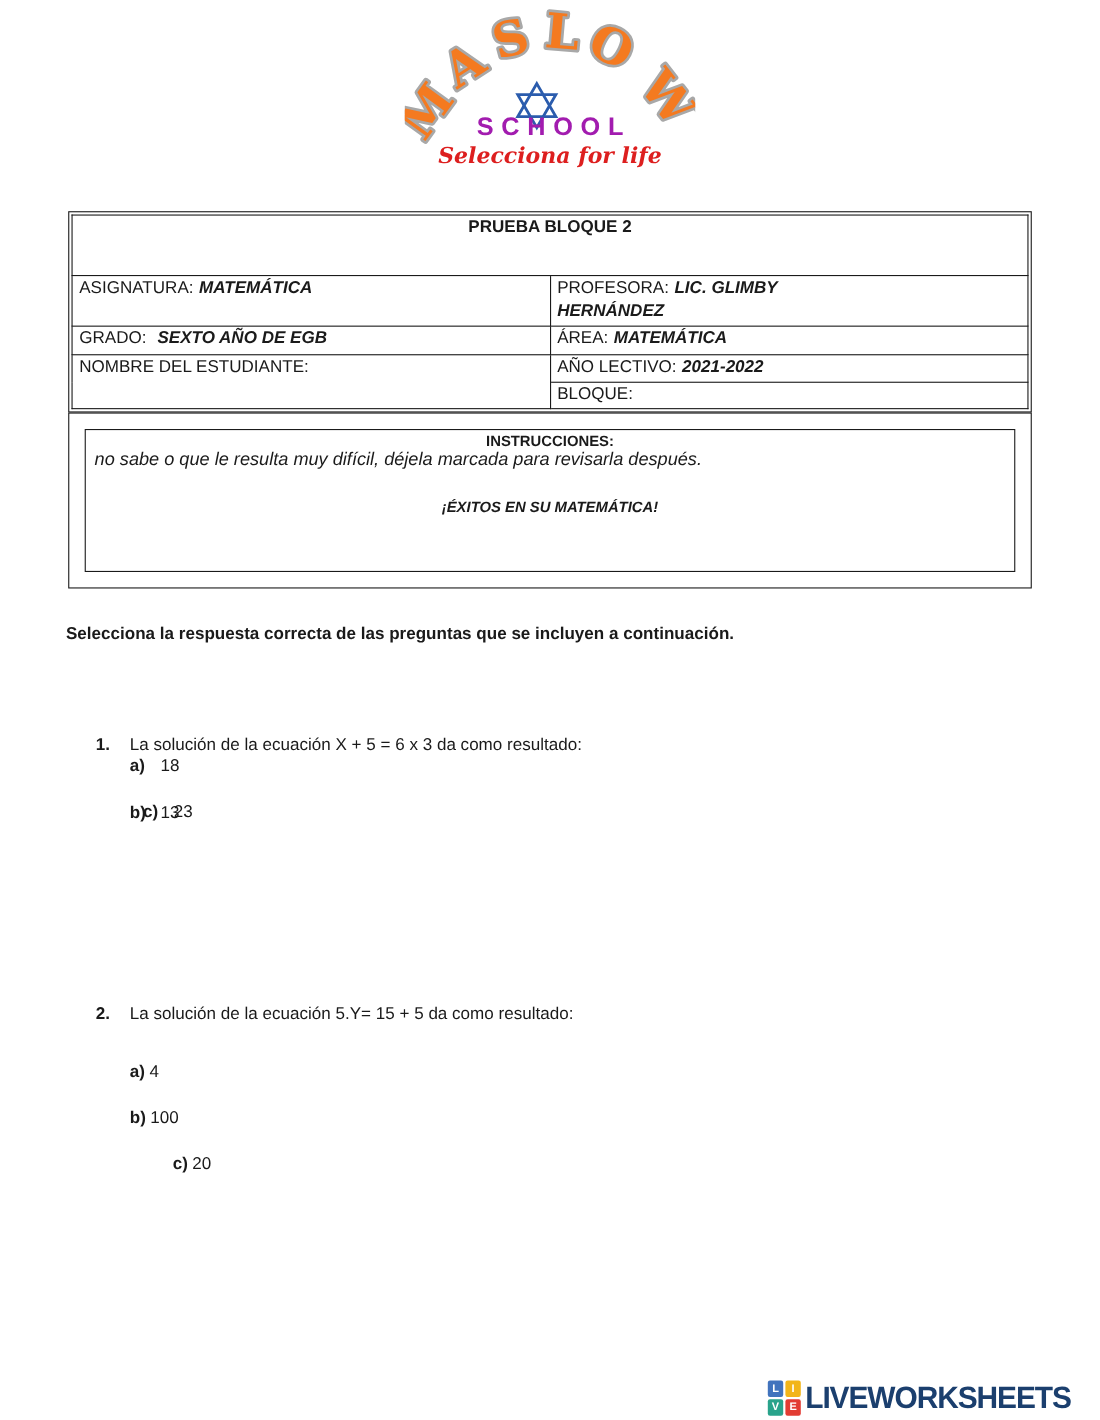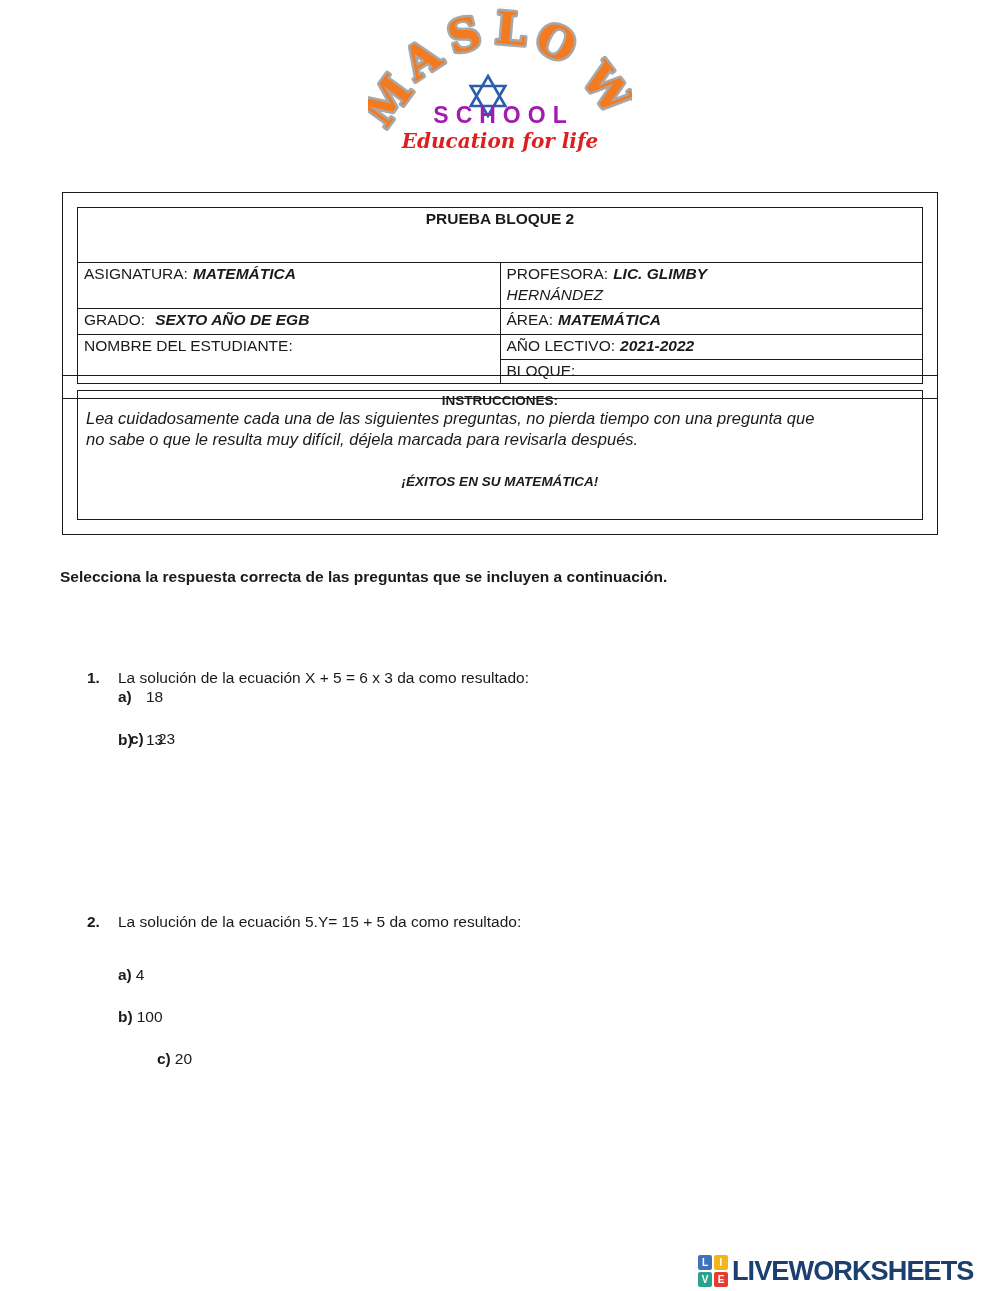--- a/index.html
+++ b/index.html
@@ -26,36 +26,36 @@
   .logo-tagline {
     position: absolute; top: 121px; left: 0; width: 100%;
     text-align: center; font-family: "DejaVu Serif", serif;
     font-style: italic; font-weight: bold; font-size: 20px;
     color: #dd1f1f;
   }
 
   
   .tbl-wrap {
     position: absolute; left: 62px; top: 192px; width: 876px;
-    border: 1px solid #1a1a1a; padding: 14px; box-sizing: border-box;
+    border: 1px solid #1a1a1a; padding: 2px; box-sizing: border-box;
   }
   .tbl { width: 100%; border-collapse: collapse; table-layout: fixed; }
   .tbl td {
     border: 1px solid #1a1a1a; padding: 1px 6px; vertical-align: top;
     font-size: 15.5px; line-height: 1.35; overflow: hidden;
   }
   .tbl .c-left  { width: 56.2%; }
   .tbl .c-right { width: 43.8%; }
   .title-cell { height: 52px; text-align: center; font-weight: bold; font-size: 16.5px; }
   .row-asig td { height: 43px; }
   .row-grado td { height: 23px; }
   .row-nombre td { height: 22px; }
   .row-fecha td { height: 21px; }
   .val { font-weight: bold; font-style: italic; margin-left: 5px; }
-  .val-block { font-weight: normal; font-style: italic; display: block; }
+  .val-block { font-weight: bold; font-style: italic; display: block; }
 
   
   .instr-wrap {
     position: absolute; left: 62px; top: 375px; width: 876px; height: 160px;
     border: 1px solid #1a1a1a; padding: 14px; box-sizing: border-box;
   }
   .instr-inner {
     border: 1px solid #1a1a1a; height: 100%; box-sizing: border-box;
     padding: 2px 8px;
   }
@@ -114,21 +114,21 @@
         <text x="0" y="0" transform="translate(142,36) rotate(5)">L</text>
         <text x="0" y="0" transform="translate(181,48) rotate(27)">O</text>
         <text x="0" y="0" transform="translate(227,90) rotate(52)">W</text>
       </g>
       <g fill="none" stroke="#2b5cad" stroke-width="2.6" stroke-linejoin="miter">
         <polygon points="120,68 137.3,98 102.7,98"></polygon>
         <polygon points="120,108 102.7,78 137.3,78"></polygon>
       </g>
     </svg>
     <div class="logo-school">SCHOOL</div>
-    <div class="logo-tagline">Education for life</div>
+    <div class="logo-tagline">Selecciona for life</div>
   </div>
 
   <div class="tbl-wrap">
     <table class="tbl">
       <tbody>
           <tr>
         <td class="title-cell" colspan="2">PRUEBA BLOQUE 2</td>
       </tr>
       <tr class="row-asig">
         <td class="c-left">
@@ -160,21 +160,20 @@
           <span>BLOQUE:</span>
         </td>
       </tr>
     </tbody>
       </table>
   </div>
 
   <div class="instr-wrap">
     <div class="instr-inner">
       <div class="instr-heading">INSTRUCCIONES:</div>
-      <div class="instr-line">Lea cuidadosamente cada una de las siguientes preguntas, no pierda tiempo con una pregunta que</div>
       <div class="instr-line">no sabe o que le resulta muy difícil, déjela marcada para revisarla después.</div>
       <div class="instr-wish">¡ÉXITOS EN SU MATEMÁTICA!</div>
     </div>
   </div>
 
   <div class="intro">Selecciona la respuesta correcta de las preguntas que se incluyen a continuación.</div>
 
   <div class="question" style="top:643px;margin-top:26px;">
     <span class="q-number">1.</span><span>La solución de la ecuación X + 5 = 6 x 3 da como resultado:</span>
   </div>

